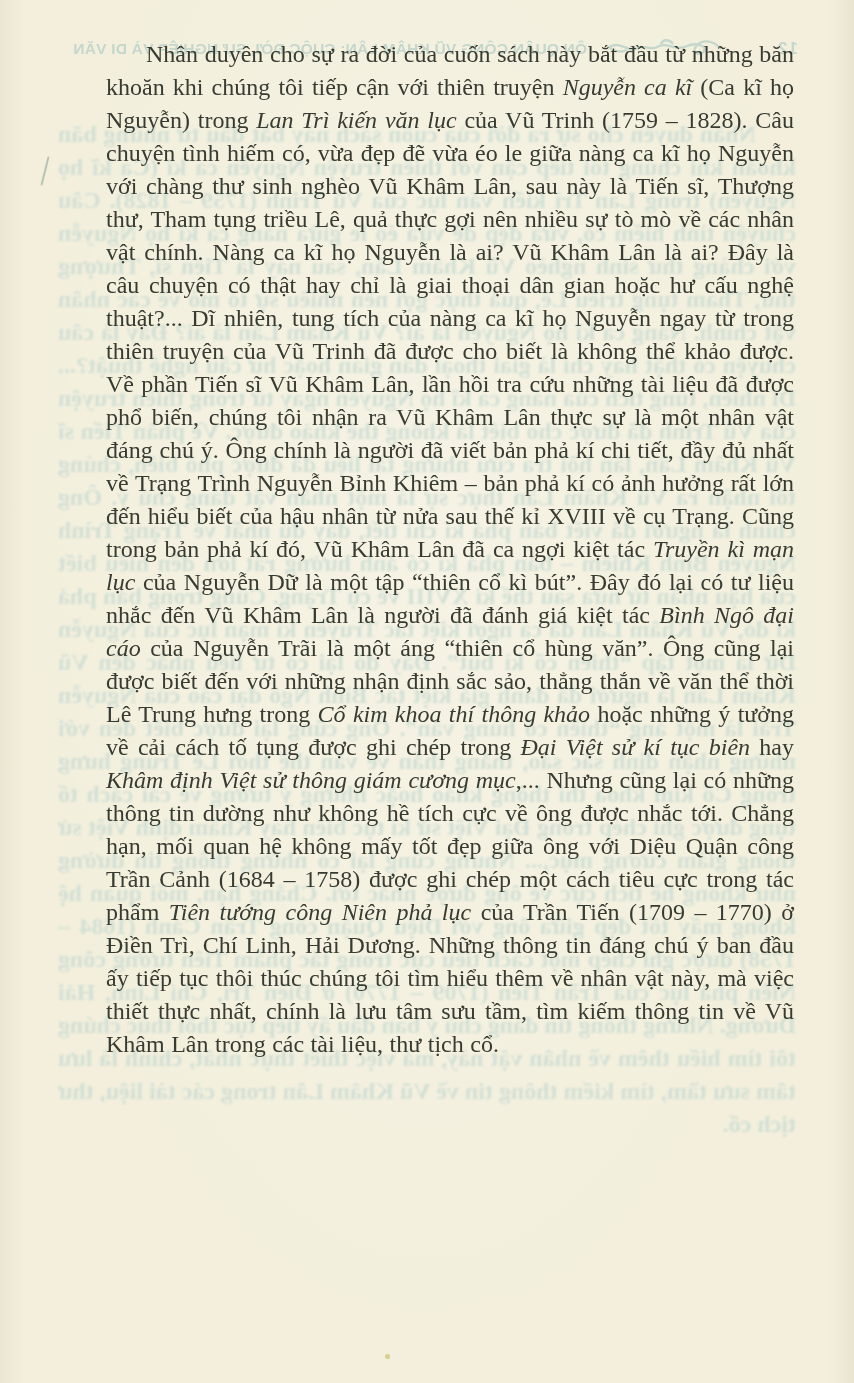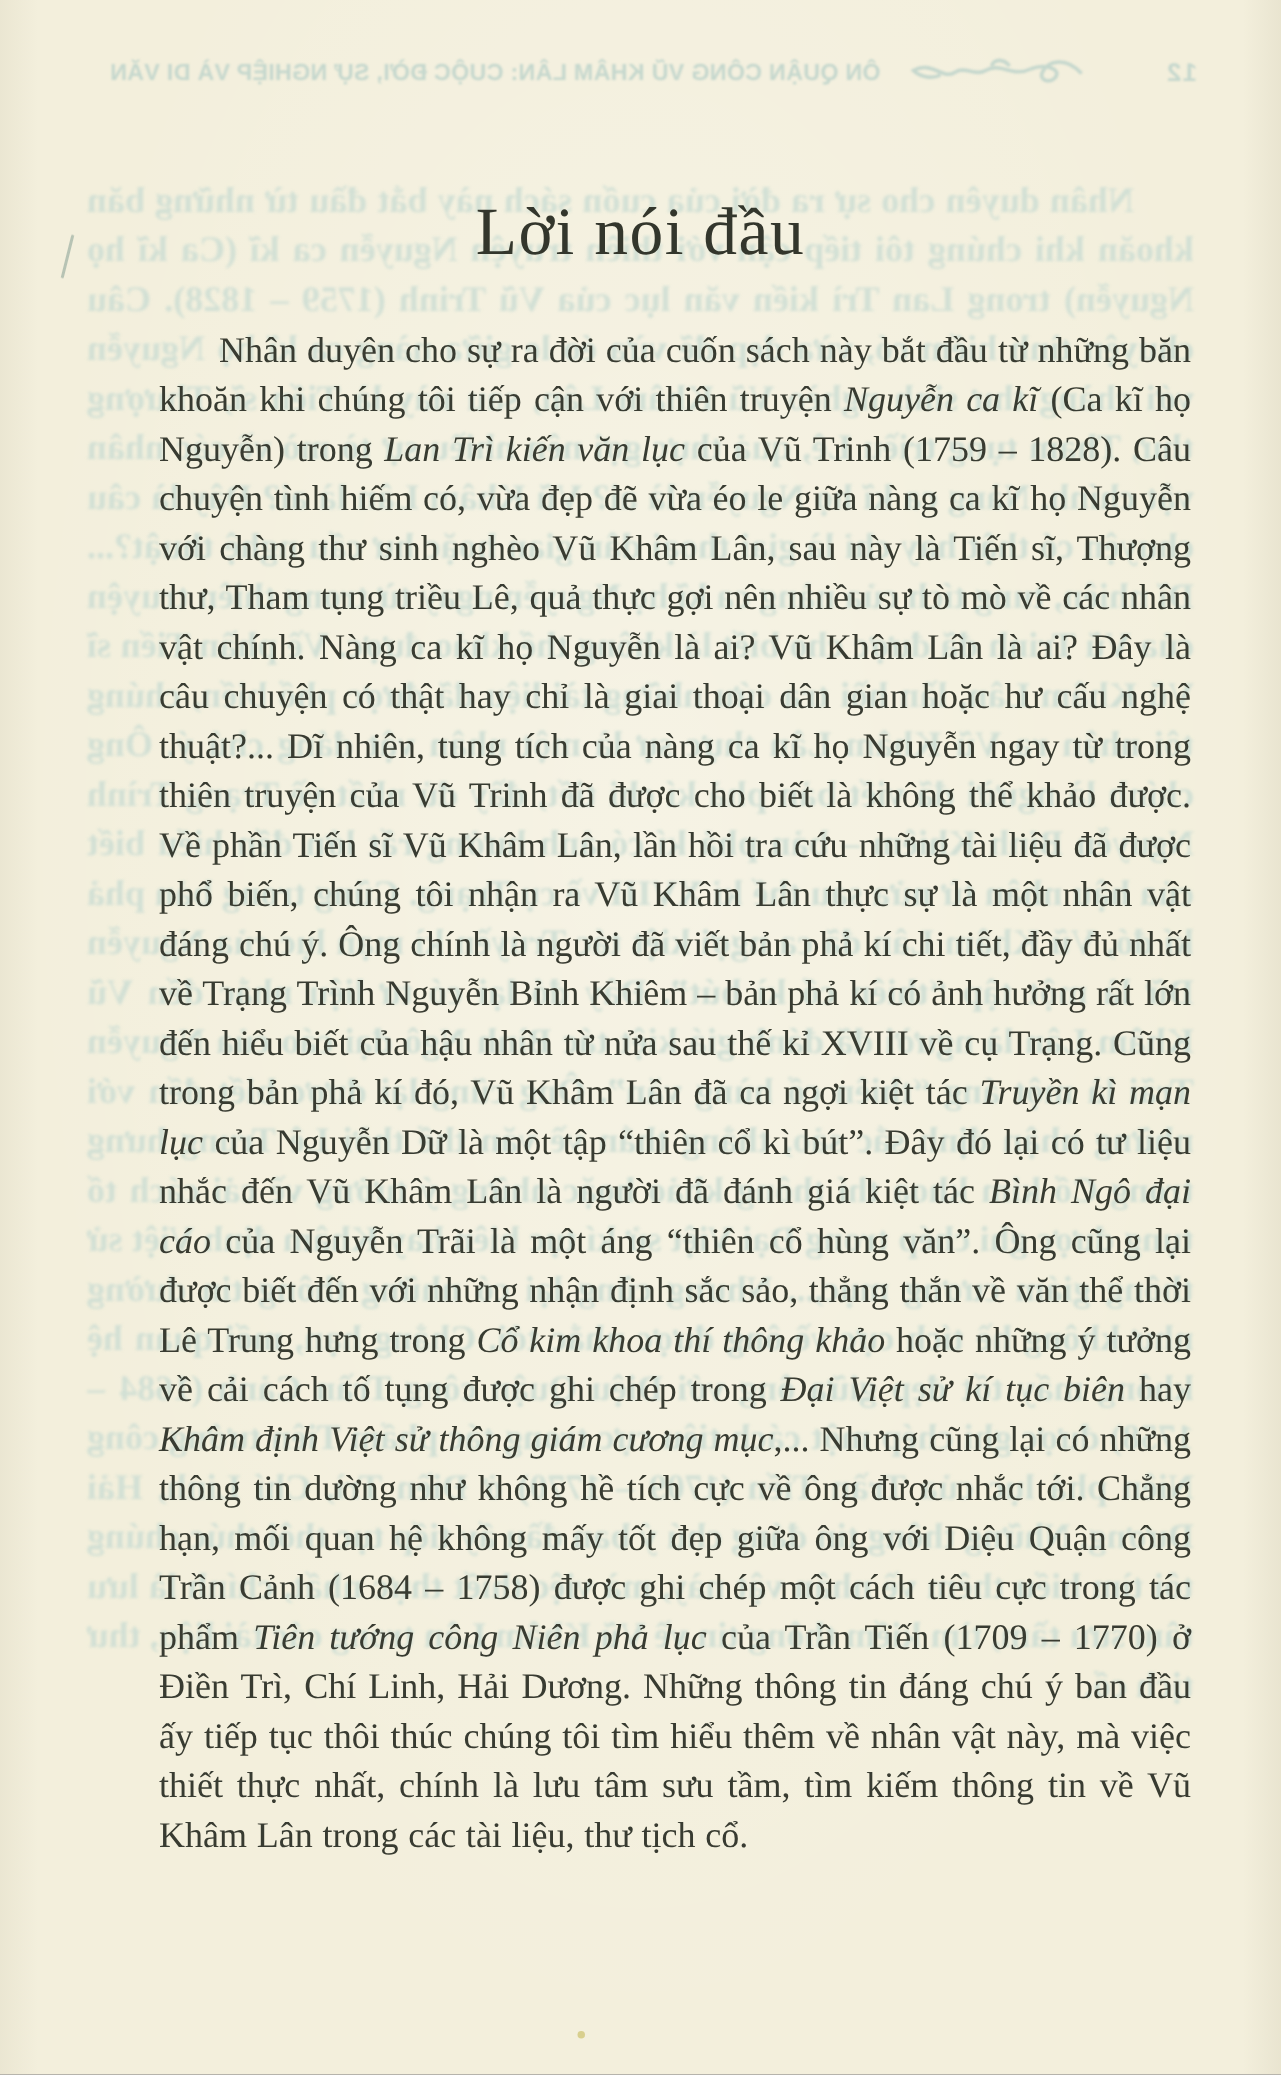--- a/index.html
+++ b/index.html
@@ -90,20 +90,19 @@
           <path d="M52 8 C 56 3, 62 3, 64 8"></path>
         </g>
       </svg>
     </span>
     <span class="ghost-running-title">ÔN QUẬN CÔNG VŨ KHÂM LÂN: CUỘC ĐỜI, SỰ NGHIỆP VÀ DI VĂN</span>
   </div>
 
   <div class="ghost-body">Nhân duyên cho sự ra đời của cuốn sách này bắt đầu từ những băn khoăn khi chúng tôi tiếp cận với thiên truyện Nguyễn ca kĩ (Ca kĩ họ Nguyễn) trong Lan Trì kiến văn lục của Vũ Trinh (1759 – 1828). Câu chuyện tình hiếm có, vừa đẹp đẽ vừa éo le giữa nàng ca kĩ họ Nguyễn với chàng thư sinh nghèo Vũ Khâm Lân, sau này là Tiến sĩ, Thượng thư, Tham tụng triều Lê, quả thực gợi nên nhiều sự tò mò về các nhân vật chính. Nàng ca kĩ họ Nguyễn là ai? Vũ Khâm Lân là ai? Đây là câu chuyện có thật hay chỉ là giai thoại dân gian hoặc hư cấu nghệ thuật?... Dĩ nhiên, tung tích của nàng ca kĩ họ Nguyễn ngay từ trong thiên truyện của Vũ Trinh đã được cho biết là không thể khảo được. Về phần Tiến sĩ Vũ Khâm Lân, lần hồi tra cứu những tài liệu đã được phổ biến, chúng tôi nhận ra Vũ Khâm Lân thực sự là một nhân vật đáng chú ý. Ông chính là người đã viết bản phả kí chi tiết, đầy đủ nhất về Trạng Trình Nguyễn Bỉnh Khiêm – bản phả kí có ảnh hưởng rất lớn đến hiểu biết của hậu nhân từ nửa sau thế kỉ XVIII về cụ Trạng. Cũng trong bản phả kí đó, Vũ Khâm Lân đã ca ngợi kiệt tác Truyền kì mạn lục của Nguyễn Dữ là một tập “thiên cổ kì bút”. Đây đó lại có tư liệu nhắc đến Vũ Khâm Lân là người đã đánh giá kiệt tác Bình Ngô đại cáo của Nguyễn Trãi là một áng “thiên cổ hùng văn”. Ông cũng lại được biết đến với những nhận định sắc sảo, thẳng thắn về văn thể thời Lê Trung hưng trong Cổ kim khoa thí thông khảo hoặc những ý tưởng về cải cách tố tụng được ghi chép trong Đại Việt sử kí tục biên hay Khâm định Việt sử thông giám cương mục,... Nhưng cũng lại có những thông tin dường như không hề tích cực về ông được nhắc tới. Chẳng hạn, mối quan hệ không mấy tốt đẹp giữa ông với Diệu Quận công Trần Cảnh (1684 – 1758) được ghi chép một cách tiêu cực trong tác phẩm Tiên tướng công Niên phả lục của Trần Tiến (1709 – 1770) ở Điền Trì, Chí Linh, Hải Dương. Những thông tin đáng chú ý ban đầu ấy tiếp tục thôi thúc chúng tôi tìm hiểu thêm về nhân vật này, mà việc thiết thực nhất, chính là lưu tâm sưu tầm, tìm kiếm thông tin về Vũ Khâm Lân trong các tài liệu, thư tịch cổ.</div>
 
   <div class="content">
-    <h1 class="page-title">Lời nói đầu</h1>
     <p class="body-text"><span>Nhân duyên cho sự ra đời của cuốn sách này bắt đầu từ những băn khoăn khi chúng tôi tiếp cận với thiên truyện </span><em>Nguyễn ca kĩ</em><span> (Ca kĩ họ Nguyễn) trong </span><em>Lan Trì kiến văn lục</em><span> của Vũ Trinh (1759 – 1828). Câu chuyện tình hiếm có, vừa đẹp đẽ vừa éo le giữa nàng ca kĩ họ Nguyễn với chàng thư sinh nghèo Vũ Khâm Lân, sau này là Tiến sĩ, Thượng thư, Tham tụng triều Lê, quả thực gợi nên nhiều sự tò mò về các nhân vật chính. Nàng ca kĩ họ Nguyễn là ai? Vũ Khâm Lân là ai? Đây là câu chuyện có thật hay chỉ là giai thoại dân gian hoặc hư cấu nghệ thuật?... Dĩ nhiên, tung tích của nàng ca kĩ họ Nguyễn ngay từ trong thiên truyện của Vũ Trinh đã được cho biết là không thể khảo được. Về phần Tiến sĩ Vũ Khâm Lân, lần hồi tra cứu những tài liệu đã được phổ biến, chúng tôi nhận ra Vũ Khâm Lân thực sự là một nhân vật đáng chú ý. Ông chính là người đã viết bản phả kí chi tiết, đầy đủ nhất về Trạng Trình Nguyễn Bỉnh Khiêm – bản phả kí có ảnh hưởng rất lớn đến hiểu biết của hậu nhân từ nửa sau thế kỉ XVIII về cụ Trạng. Cũng trong bản phả kí đó, Vũ Khâm Lân đã ca ngợi kiệt tác </span><em>Truyền kì mạn lục</em><span> của Nguyễn Dữ là một tập “thiên cổ kì bút”. Đây đó lại có tư liệu nhắc đến Vũ Khâm Lân là người đã đánh giá kiệt tác </span><em>Bình Ngô đại cáo</em><span> của Nguyễn Trãi là một áng “thiên cổ hùng văn”. Ông cũng lại được biết đến với những nhận định sắc sảo, thẳng thắn về văn thể thời Lê Trung hưng trong </span><em>Cổ kim khoa thí thông khảo</em><span> hoặc những ý tưởng về cải cách tố tụng được ghi chép trong </span><em>Đại Việt sử kí tục biên</em><span> hay </span><em>Khâm định Việt sử thông giám cương mục</em><span>,... Nhưng cũng lại có những thông tin dường như không hề tích cực về ông được nhắc tới. Chẳng hạn, mối quan hệ không mấy tốt đẹp giữa ông với Diệu Quận công Trần Cảnh (1684 – 1758) được ghi chép một cách tiêu cực trong tác phẩm </span><em>Tiên tướng công Niên phả lục</em><span> của Trần Tiến (1709 – 1770) ở Điền Trì, Chí Linh, Hải Dương. Những thông tin đáng chú ý ban đầu ấy tiếp tục thôi thúc chúng tôi tìm hiểu thêm về nhân vật này, mà việc thiết thực nhất, chính là lưu tâm sưu tầm, tìm kiếm thông tin về Vũ Khâm Lân trong các tài liệu, thư tịch cổ.</span></p>
   </div>
 
   <div class="pen-mark"></div>
   <div class="ink-dot"></div>
 
 </div>
 
 </body></html>

